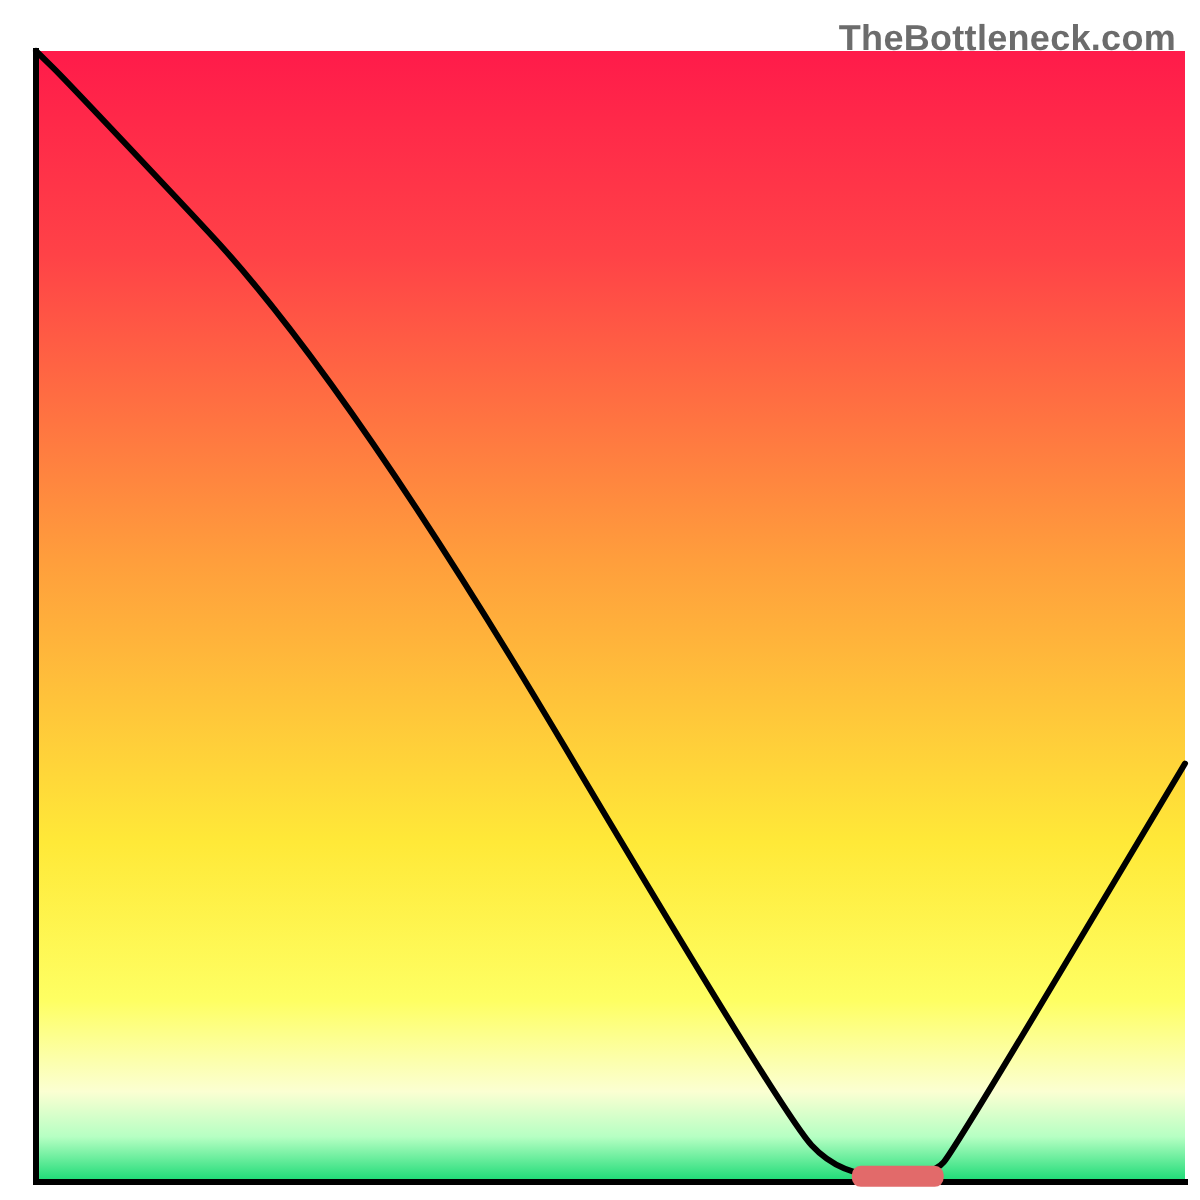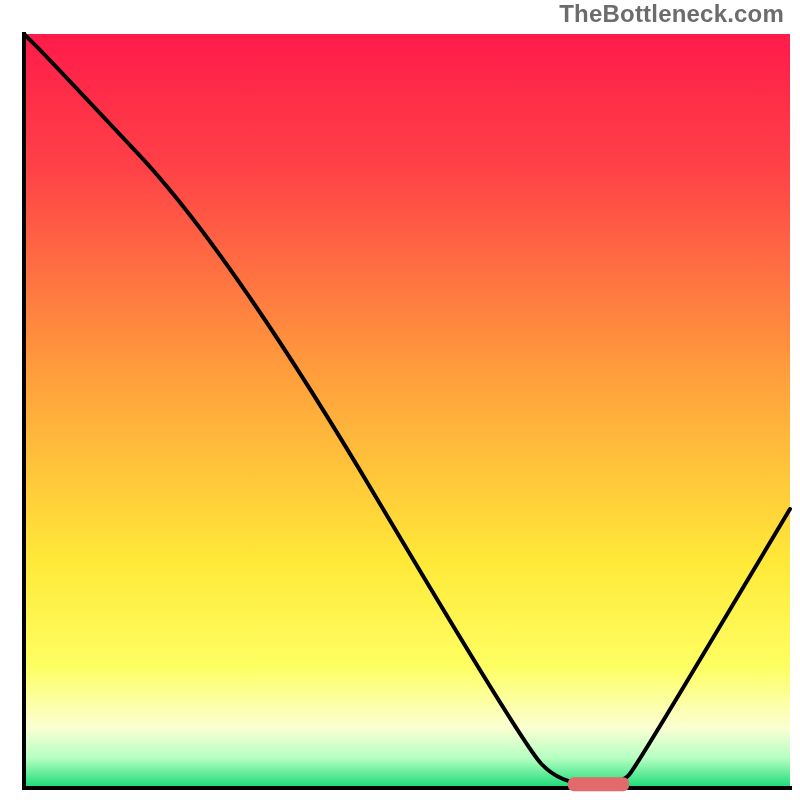--- a/index.html
+++ b/index.html
@@ -10,21 +10,21 @@
     background: #ffffff;
     font-family: Arial, Helvetica, sans-serif;
   }
   .chart-wrap {
     position: relative;
     width: 800px;
     height: 800px;
   }
   .watermark {
     position: absolute;
-    top: 0;
+    top: 12px;
     right: 16px;
     font-size: 24px;
     font-weight: 600;
     color: #6c6c6c;
     letter-spacing: 0.2px;
   }
   svg {
     position: absolute;
     top: 0;
     left: 0;

